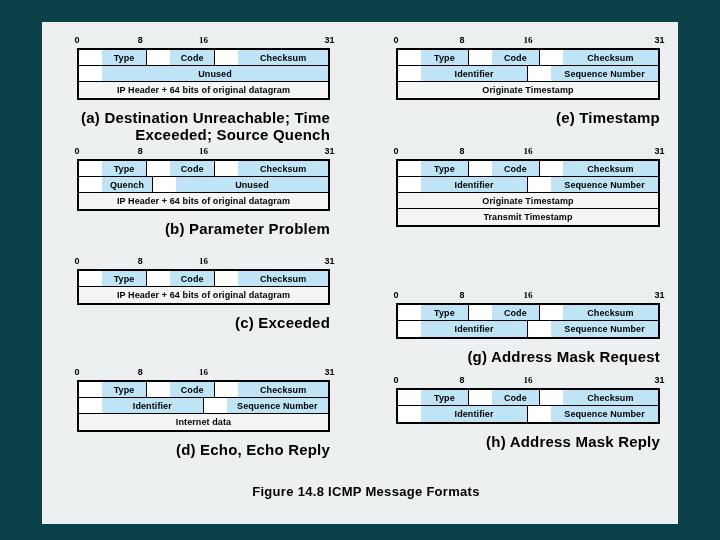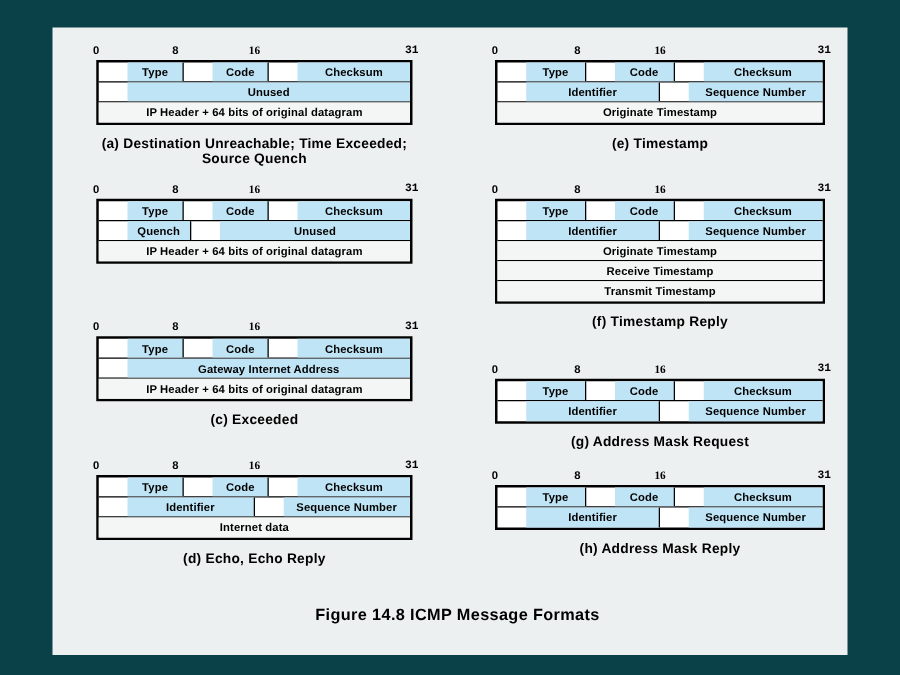--- a/index.html
+++ b/index.html
@@ -24,21 +24,21 @@
     position: relative;
     height: 13px;
     font-size: 9px;
     font-weight: bold;
     color: #000;
   }
   .ruler span { position: absolute; top: 0; line-height: 11px; }
   .tick0  { left: 0; transform: translateX(-50%); }
   .tick8  { left: 25%; transform: translateX(-50%); }
   .tick16 { left: 50%; transform: translateX(-50%); font-family: Liberation Serif, serif; }
-  .tick31 { left: 100%; transform: translateX(-55%); font-family: Liberation Mono, monospace; }
+  .tick31 { left: 100%; transform: translateX(-55%); }
 
   .pkt {
     border: 2px solid #000;
     background: #fff;
   }
   .row {
     display: flex;
     height: 16px;
     border-bottom: 1px solid #000;
   }
@@ -59,22 +59,22 @@
   .blue { background: #bfe4f5; margin-left: 23px; }
   .white { background: #f4f6f6; }
 
   .w8  { width: 25%; }
   .w16 { width: 50%; }
   .w24 { width: 75%; }
   .w32 { width: 100%; }
 
   .sublabel {
     margin-top: 9px;
-    text-align: center;
-    font-size: 11px;
+    text-align: right;
+    font-size: 15px;
     font-weight: bold;
     color: #000;
     letter-spacing: .2px;
   }
 
   .fig-caption {
     position: absolute;
     left: 12px; right: 0;
     top: 462px;
     text-align: center;
@@ -129,38 +129,36 @@
           <div class="cell w16 blue">Checksum</div>
         </div>
         <div class="row">
           <div class="cell w8 blue">Quench</div>
           <div class="cell w24 blue">Unused</div>
         </div>
         <div class="row">
           <div class="cell w32 white">IP Header + 64 bits of original datagram</div>
         </div>
       </div>
+      <div class="sublabel">(b) Parameter Problem</div>
     </div>
   <div class="diagram col-left" id="d-c" style="top:234px;">
       <div class="ruler">
         <span class="tick0">0</span>
         <span class="tick8">8</span>
         <span class="tick16">16</span>
         <span class="tick31">31</span>
       </div>
       <div class="pkt">
         <div class="row">
           <div class="cell w8 blue">Type</div>
           <div class="cell w8 blue">Code</div>
           <div class="cell w16 blue">Checksum</div>
         </div>
         <div class="row">
-          <div class="cell w32 blue">Gateway Internet Address</div>
-        </div>
-        <div class="row">
           <div class="cell w32 white">IP Header + 64 bits of original datagram</div>
         </div>
       </div>
       <div class="sublabel">(c) Exceeded</div>
     </div>
   <div class="diagram col-left" id="d-d" style="top:345px;">
       <div class="ruler">
         <span class="tick0">0</span>
         <span class="tick8">8</span>
         <span class="tick16">16</span>
@@ -220,27 +218,23 @@
           <div class="cell w16 blue">Checksum</div>
         </div>
         <div class="row">
           <div class="cell w16 blue">Identifier</div>
           <div class="cell w16 blue">Sequence Number</div>
         </div>
         <div class="row">
           <div class="cell w32 white">Originate Timestamp</div>
         </div>
         <div class="row">
-          <div class="cell w32 white">Receive Timestamp</div>
-        </div>
-        <div class="row">
           <div class="cell w32 white">Transmit Timestamp</div>
         </div>
       </div>
-      <div class="sublabel">(f) Timestamp Reply</div>
     </div>
   <div class="diagram col-right" id="d-g" style="top:268px;">
       <div class="ruler">
         <span class="tick0">0</span>
         <span class="tick8">8</span>
         <span class="tick16">16</span>
         <span class="tick31">31</span>
       </div>
       <div class="pkt">
         <div class="row">

